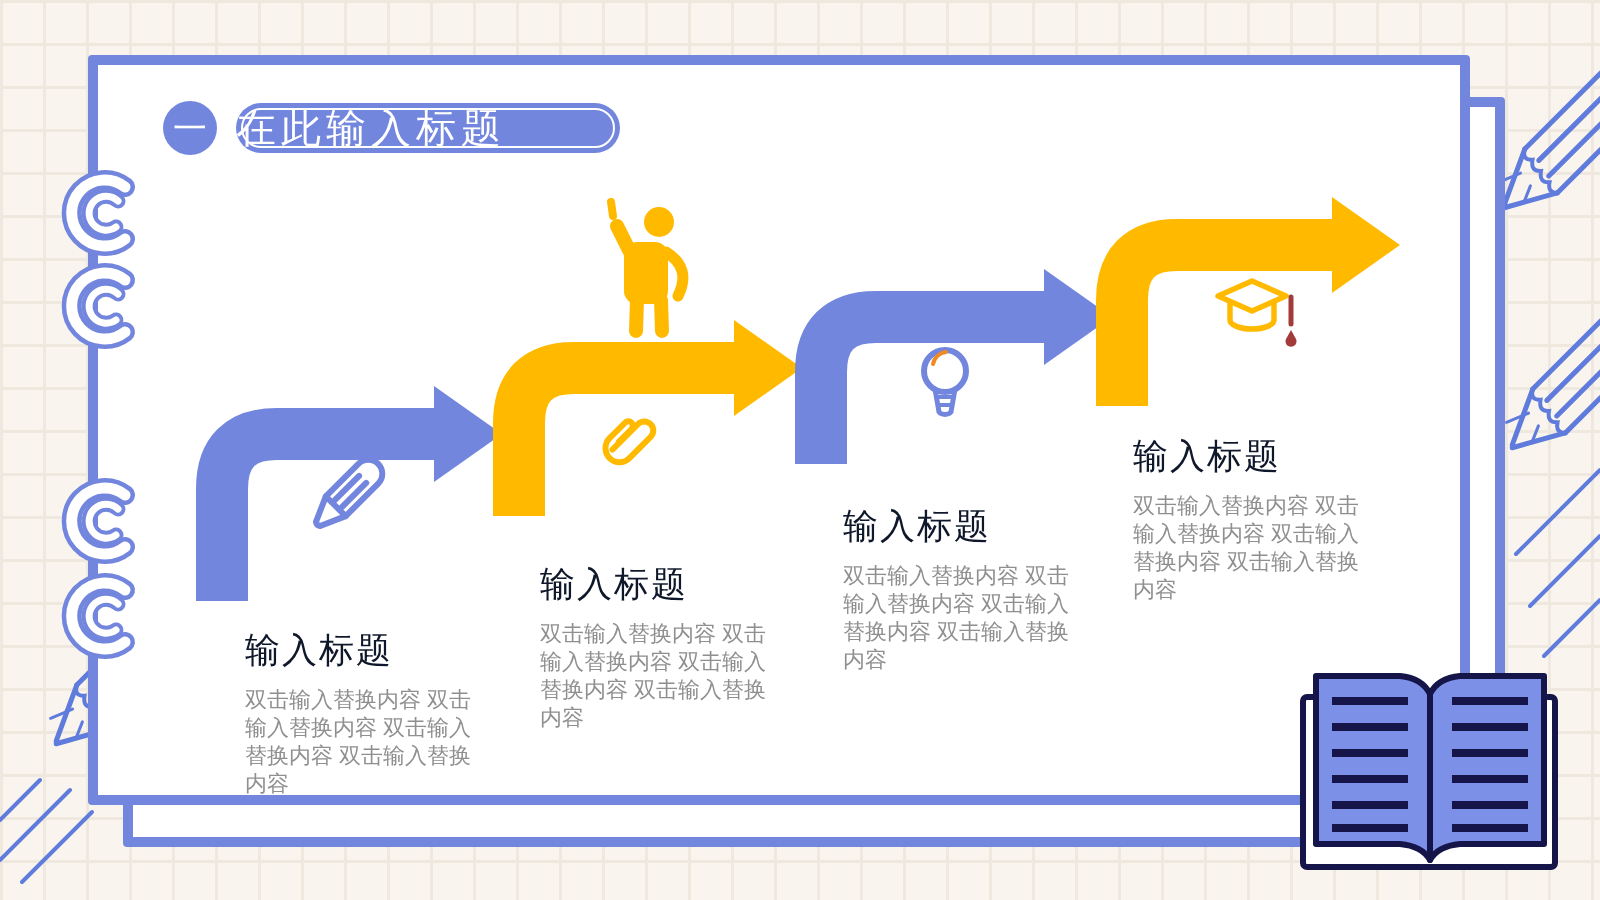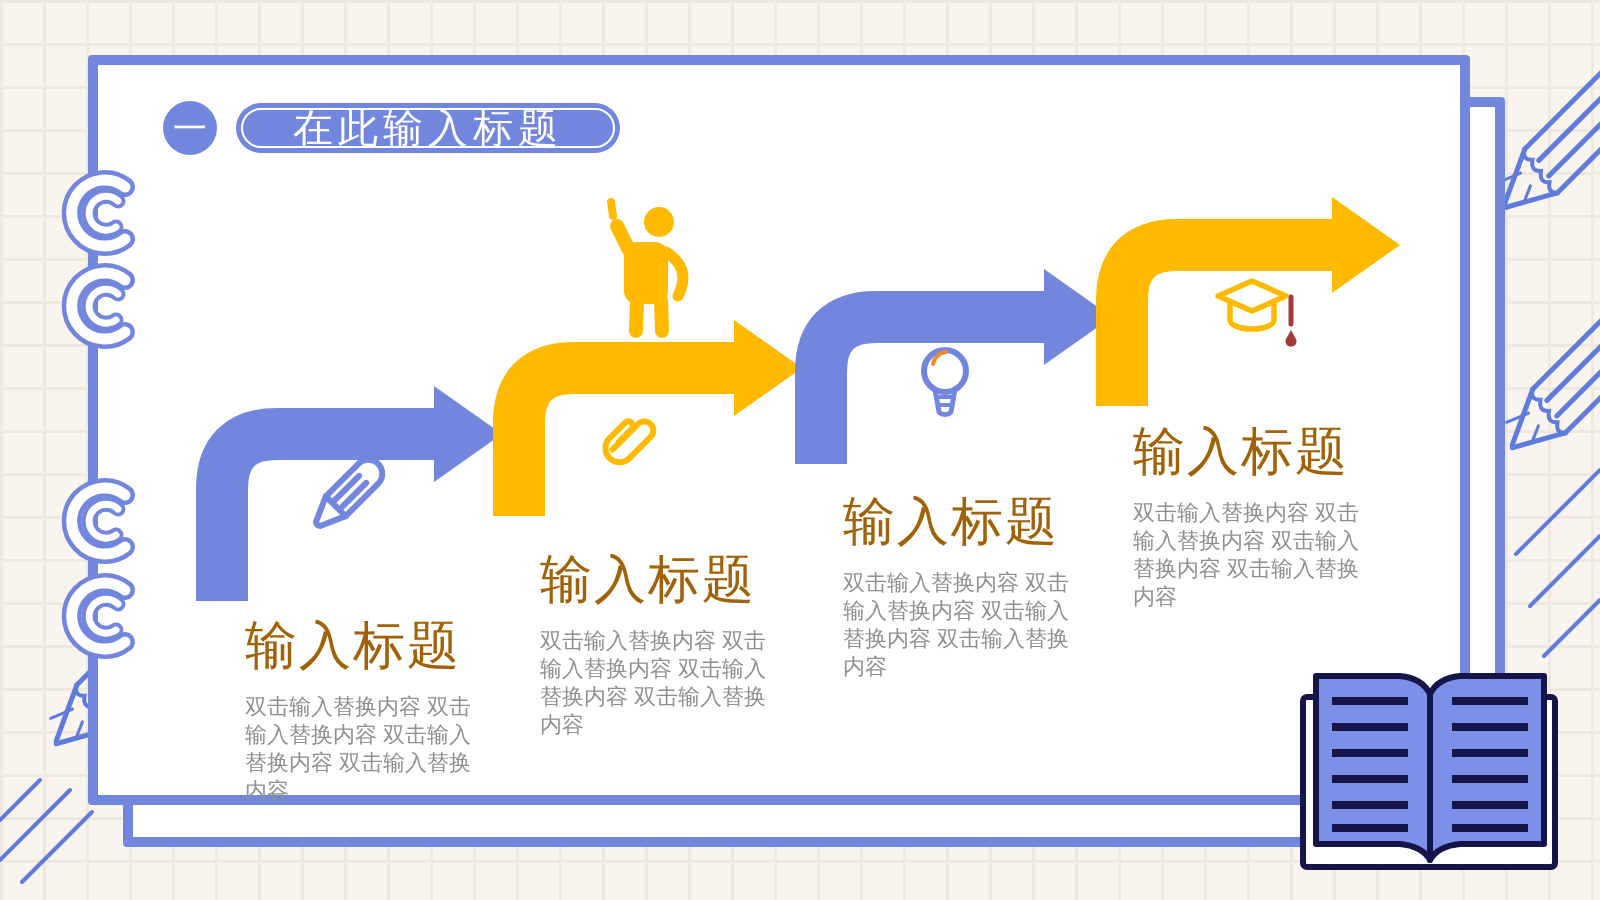--- a/index.html
+++ b/index.html
@@ -23,32 +23,32 @@
 
   .badge-circle {
     position:absolute; left:163px; top:101px; width:54px; height:54px; z-index:5;
     background:#7386DE; border-radius:50%; color:#fff;
     display:flex; align-items:center; justify-content:center;
     font-size:34px; line-height:1;
   }
   .title-pill {
     position:absolute; left:236px; top:103px; width:384px; height:50px; z-index:5;
     background:#7386DE; border-radius:27px; color:#fff;
-    display:flex; align-items:center; justify-content:center;
+    display:flex; align-items:center; justify-content:flex-start;
     font-size:40px; letter-spacing:5px; font-weight:400;
   }
   .title-pill::before {
     content:""; position:absolute; inset:5px;
     border:2.5px solid #fff; border-radius:999px;
   }
 
   .step-text { position:absolute; width:240px; z-index:5; }
   .step-text h3 {
-    font-size:52px; font-weight:400; color:#a16207;
-    letter-spacing:2px; margin:0 0 12px 0; white-space:nowrap;
+    font-size:35px; font-weight:400; color:#0f172a;
+    letter-spacing:2px; margin:16px 0 12px 0; white-space:nowrap;
   }
   .step-text p {
     font-size:22px; line-height:28px; color:#8F8F8F; margin:0;
   }
   #step-1 { left:245px;  top:611px; }
   #step-2 { left:540px;  top:545px; }
   #step-3 { left:843px;  top:487px; }
   #step-4 { left:1133px; top:417px; }
 </style>
 </head>

